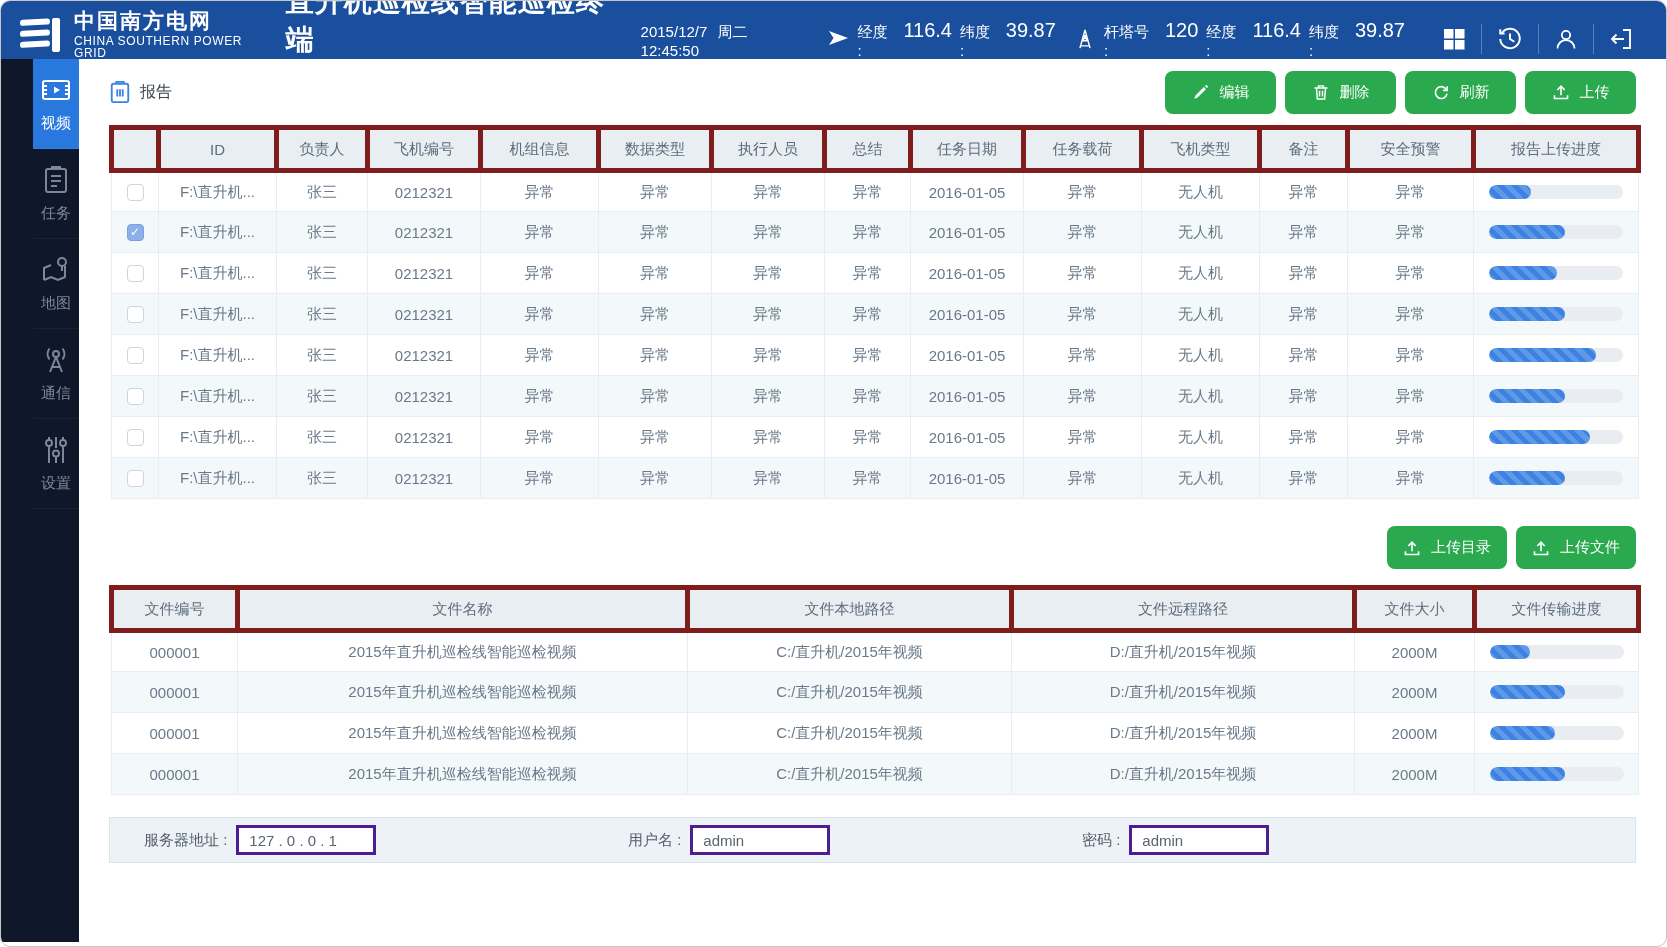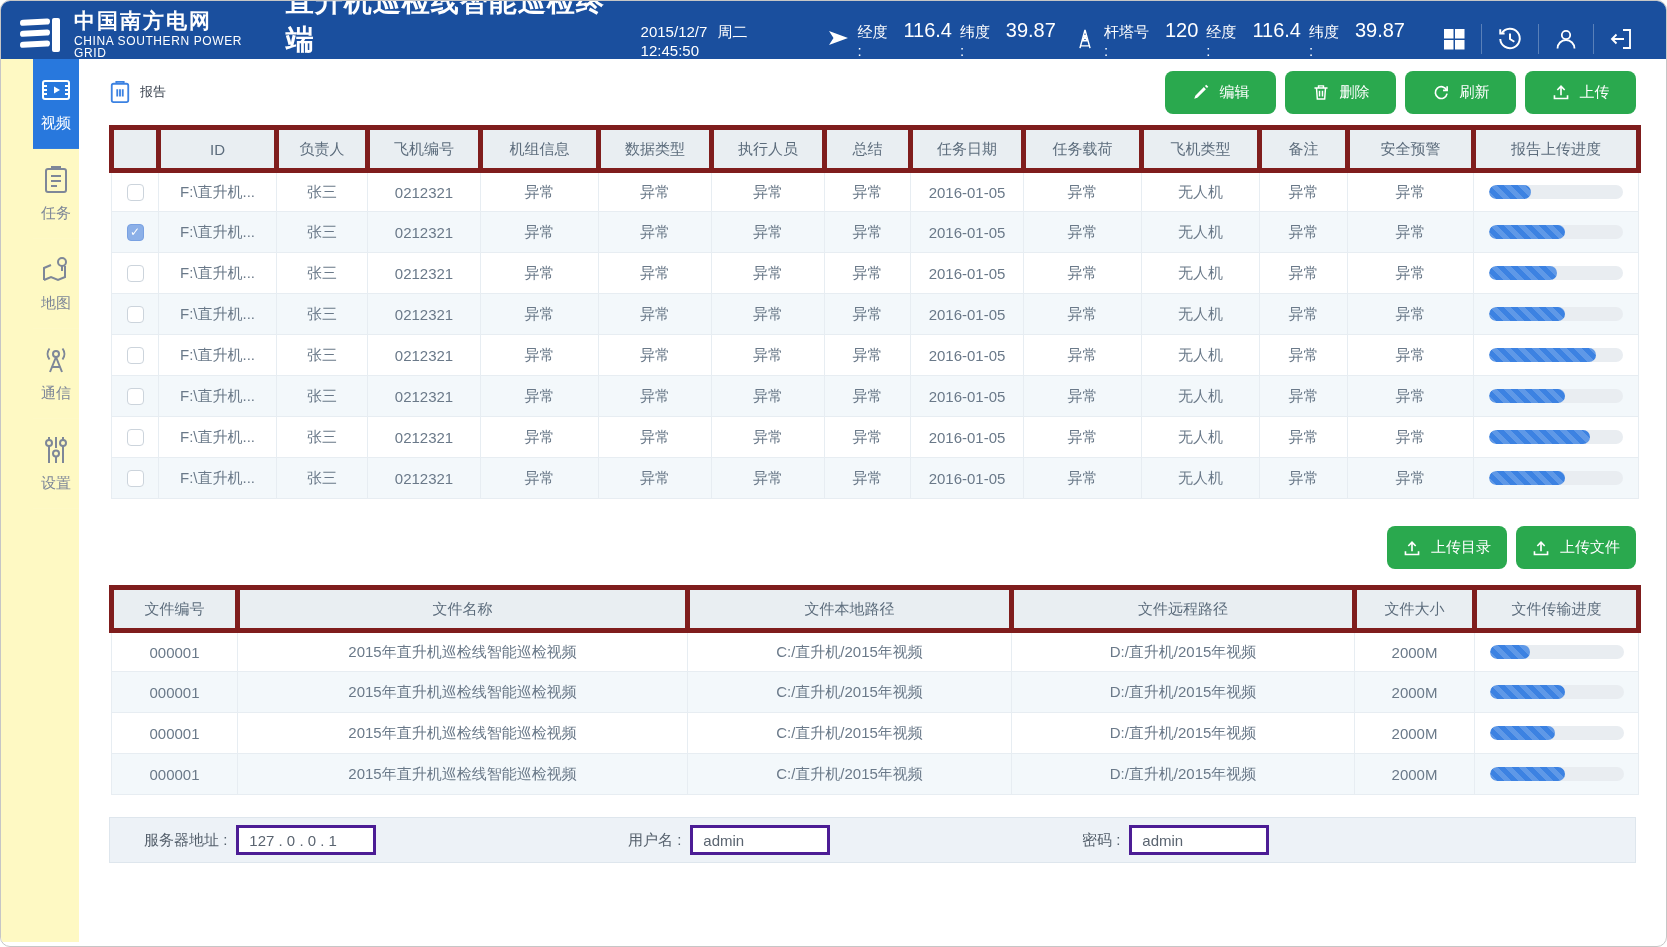--- a/index.html
+++ b/index.html
@@ -23,31 +23,31 @@
   .stat { display:flex; align-items:center; gap:8px; }
   .stat-pair { display:flex; align-items:baseline; gap:12px; font-size:15px; }
   .stat-pair .val { font-size:20px; }
   .icon-strip { display:flex; align-items:center; margin-left:4px; }
   .icon-btn {
     padding:0 15px; height:30px; display:flex; align-items:center; cursor:pointer;
     border-left:1px solid rgba(255,255,255,.28);
   }
   .icon-btn:first-child { border-left:none; }
   
-  .sidebar { position:absolute; left:0; top:58px; bottom:4px; width:78px; background:#fef9c3;padding-left:32px; }
+  .sidebar { position:absolute; left:0; top:58px; bottom:4px; width:78px; background:#0f172a;padding-left:32px; }
   .side-item {
     height:90px; display:flex; flex-direction:column; align-items:center; justify-content:center;
     gap:8px; color:#7e8798; font-size:15px; cursor:pointer;
     border-bottom:1px solid rgba(255,255,255,.05);
   }
   .side-item.active { background:#2878dd; color:#fff; }
   
   .main { margin-left:78px; padding:0 30px; }
   .report-head { display:flex; align-items:center; height:66px; }
-  .report-title { display:flex; align-items:center; gap:9px; font-size:13px; color:#3c4450; }
+  .report-title { display:flex; align-items:center; gap:9px; font-size:16px; color:#3c4450; }
   .btn-group { margin-left:auto; display:flex; gap:9px; }
   .btn {
     height:43px; min-width:111px; background:#2aa94e; color:#fff; border:none; border-radius:8px;
     font-size:15px; display:inline-flex; align-items:center; justify-content:center; gap:10px;
     cursor:pointer; padding:0 16px; font-family:inherit;
   }
   
   table { width:100%; border-collapse:collapse; table-layout:fixed; }
   th {
     background:#e9eef2; color:#5c6c7c; font-weight:normal; font-size:15px; height:43px;

